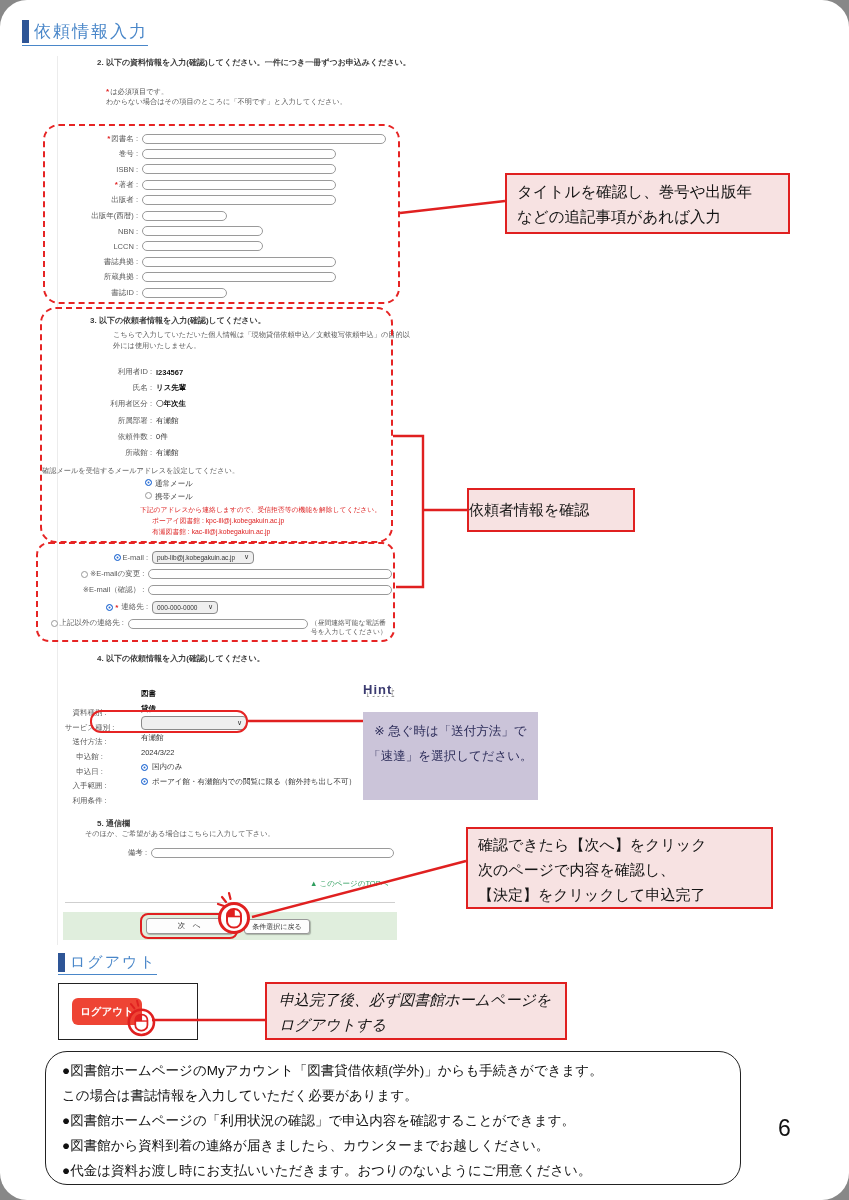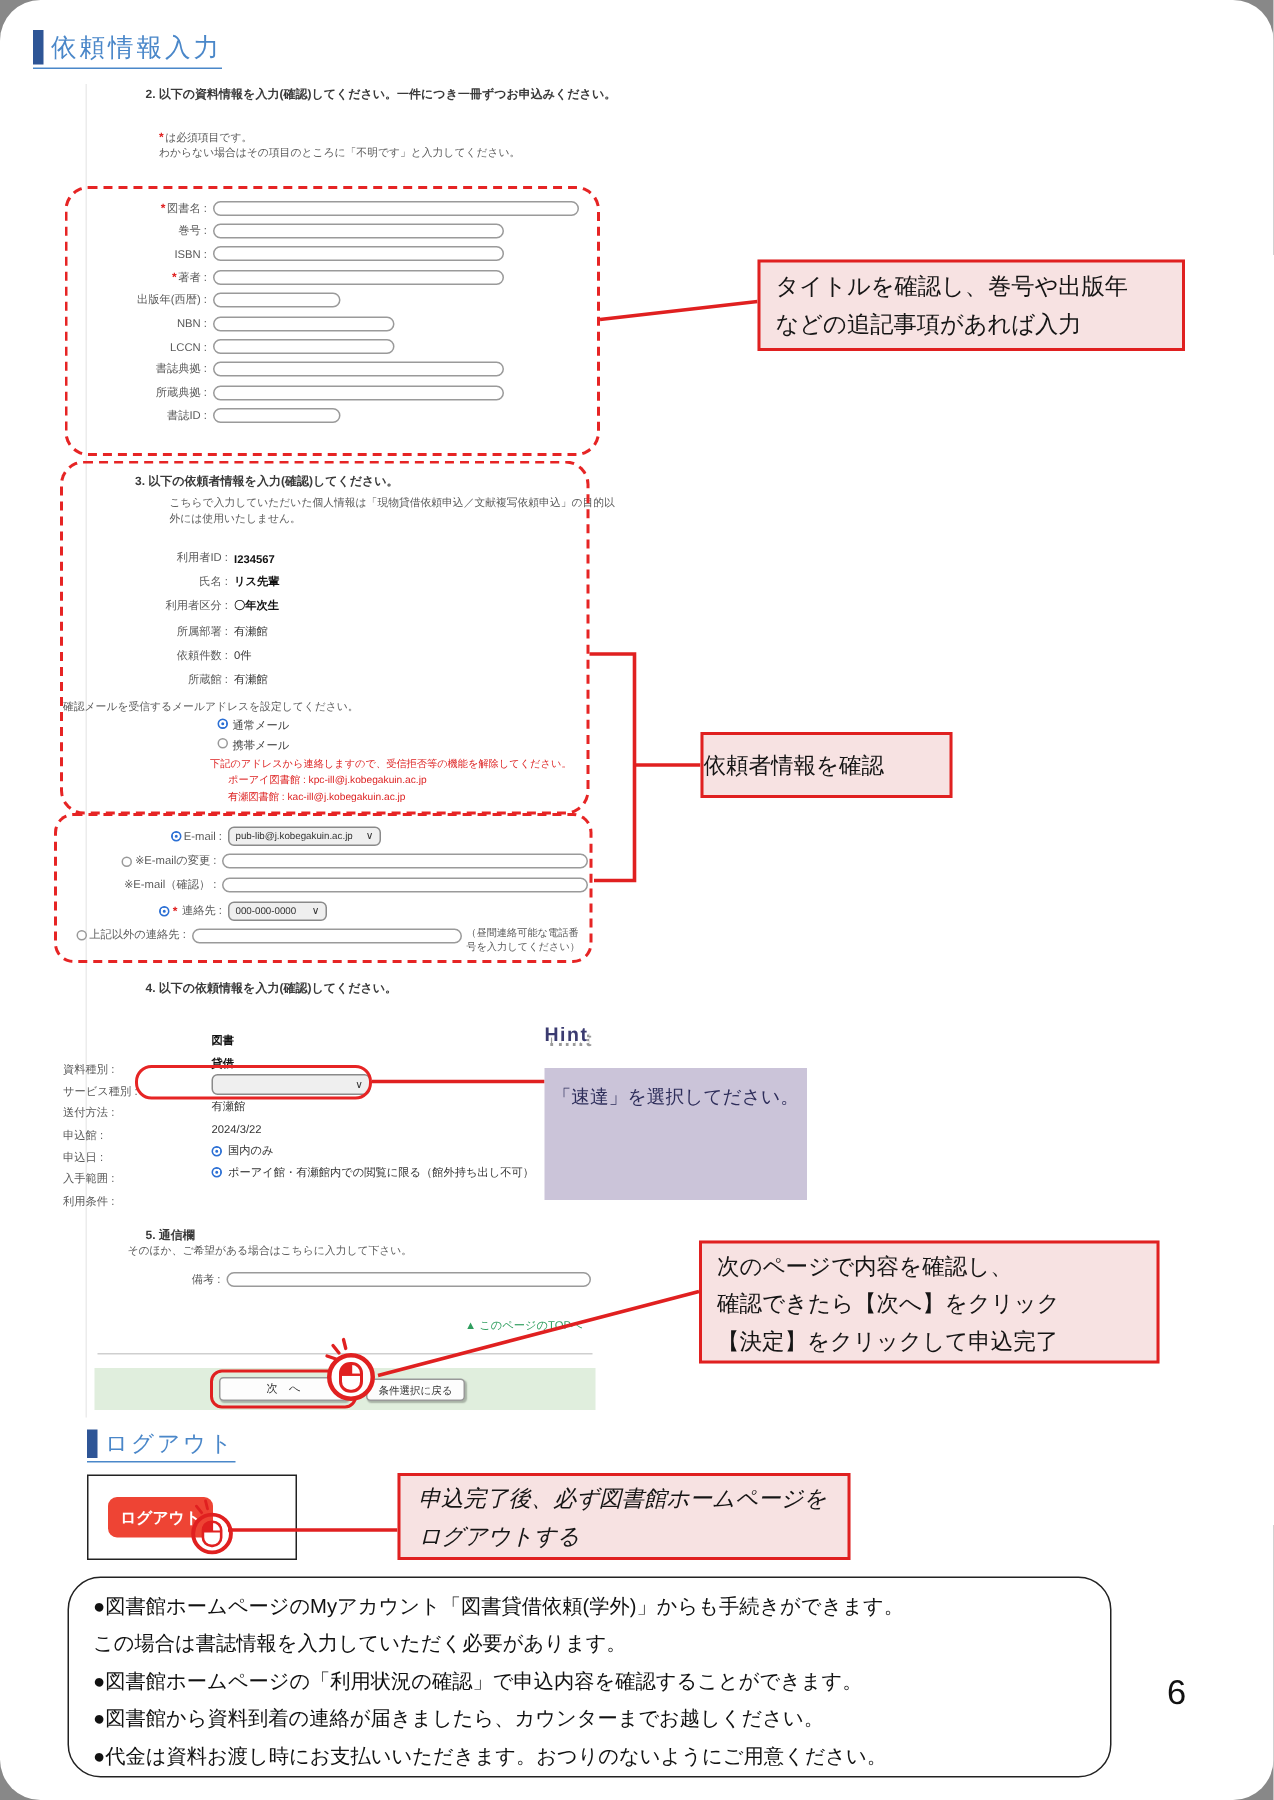--- a/index.html
+++ b/index.html
@@ -64,21 +64,21 @@
   .fsel { height:13px; border:1px solid #8a8a8a; border-radius:4px; background:#efefef; margin-left:4px; display:flex; align-items:center; font-size:6.5px; color:#333; padding:0 4px; white-space:nowrap; }
   .chev { font-size:7px; color:#333; margin-left:4px; }
   .sel-email { width:102px; justify-content:space-between; }
   .sel-phone { width:66px;  justify-content:space-between; }
   .note-wrap { width:104px; font-size:6.8px; color:#5a5a5a; line-height:1.35; margin-left:3px; }
 
   
   #s4title { left:97px; top:654px; }
   #s4rows { left:42px; top:687px; }
   .s4row { display:flex; align-items:center; height:14.6px; font-size:7.5px; }
-  .s4label { width:95px; text-align:left; color:#5a5a5a; white-space:nowrap;margin-top:38px; }
+  .s4label { width:95px; text-align:center; color:#5a5a5a; white-space:nowrap;margin-top:38px; }
   .s4val { margin-left:4px; color:#333; } .s4val.b { font-weight:bold; color:#111; }
   .sel-ship { width:106px; justify-content:flex-end; height:14px; }
   #ship-outline { left:90px; top:710px; width:158px; height:23px; border:2px solid #e62424; border-radius:11px; z-index:6; pointer-events:none; }
 
   
   #s5title { left:97px; top:819px; }
   #s5note { left:85px; top:829px; }
   #remarks { left:60px; top:845px; }
   #remarks .flabel { width:87px; }
   #toplink { left:310px; top:879px; font-size:7.5px; color:#2f9e5e; }
@@ -159,20 +159,26 @@
     </div>
     <div class="frow">
       <span class="flabel">
           <i class="req">*</i>
           <span>著者 :</span>
         </span>
       <span class="tin w-l"></span>
     </div>
     <div class="frow">
       <span class="flabel">
+          <span>出版者 :</span>
+        </span>
+      <span class="tin w-l"></span>
+    </div>
+    <div class="frow">
+      <span class="flabel">
           <span>出版年(西暦) :</span>
         </span>
       <span class="tin w-s"></span>
     </div>
     <div class="frow">
       <span class="flabel">
           <span>NBN :</span>
         </span>
       <span class="tin w-m"></span>
     </div>
@@ -353,25 +359,26 @@
 
   <div class="abs callout" id="callout1">
     <div class="cl">タイトルを確認し、巻号や出版年</div>
     <div class="cl">などの追記事項があれば入力</div>
   </div>
   <div class="abs callout" id="callout2">
     <span>依頼者情報を確認</span>
   </div>
   <div class="abs" id="hintlogo">Hint</div>
   <div class="abs" id="hintbox">
+    <div>※ 急ぐ時は「送付方法」で</div>
     <div>「速達」を選択してださい。</div>
   </div>
   <div class="abs callout" id="callout4">
+    <div class="cl">確認できたら【次へ】をクリック</div>
     <div class="cl">次のページで内容を確認し、</div>
-    <div class="cl">確認できたら【次へ】をクリック</div>
     <div class="cl">【決定】をクリックして申込完了</div>
   </div>
 
   <svg class="abs mouse-svg" id="mouse1" width="38" height="46" viewBox="0 0 38 46">
     <g stroke="#e02020" stroke-width="2.2" stroke-linecap="round">
       <line x1="8" y1="7" x2="12" y2="12"></line>
         <line x1="15" y1="3" x2="16.5" y2="9"></line>
         <line x1="4" y1="14" x2="10" y2="16"></line>
     </g>
     <circle cx="20" cy="28" r="14.5" fill="#fff" stroke="#e02020" stroke-width="3"></circle>

